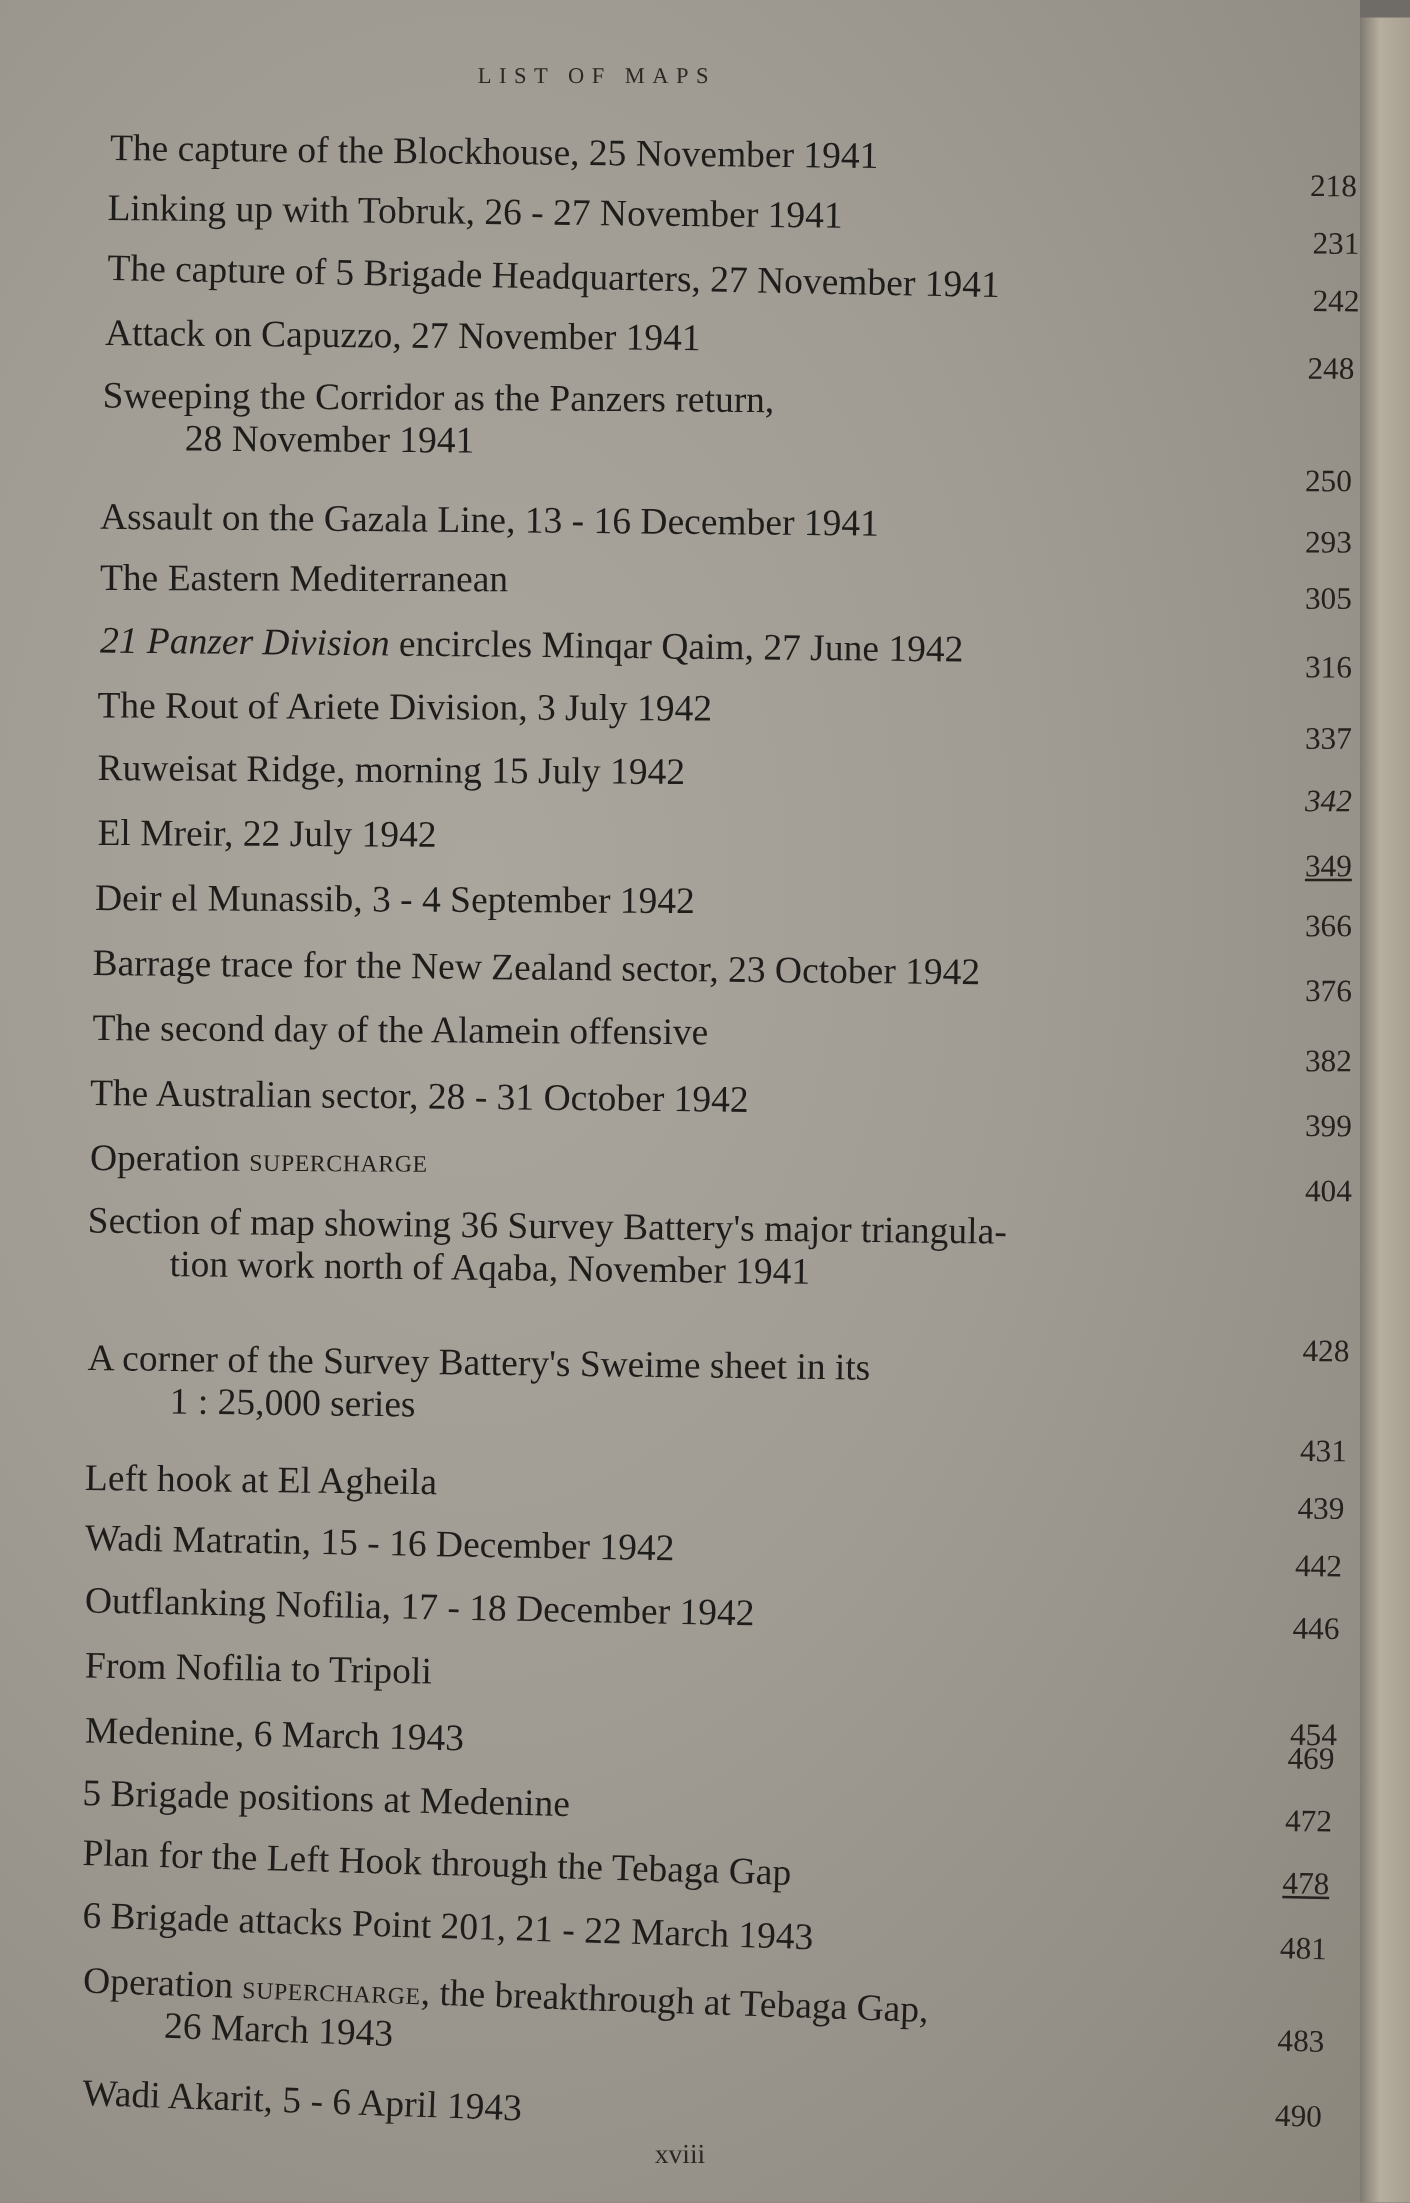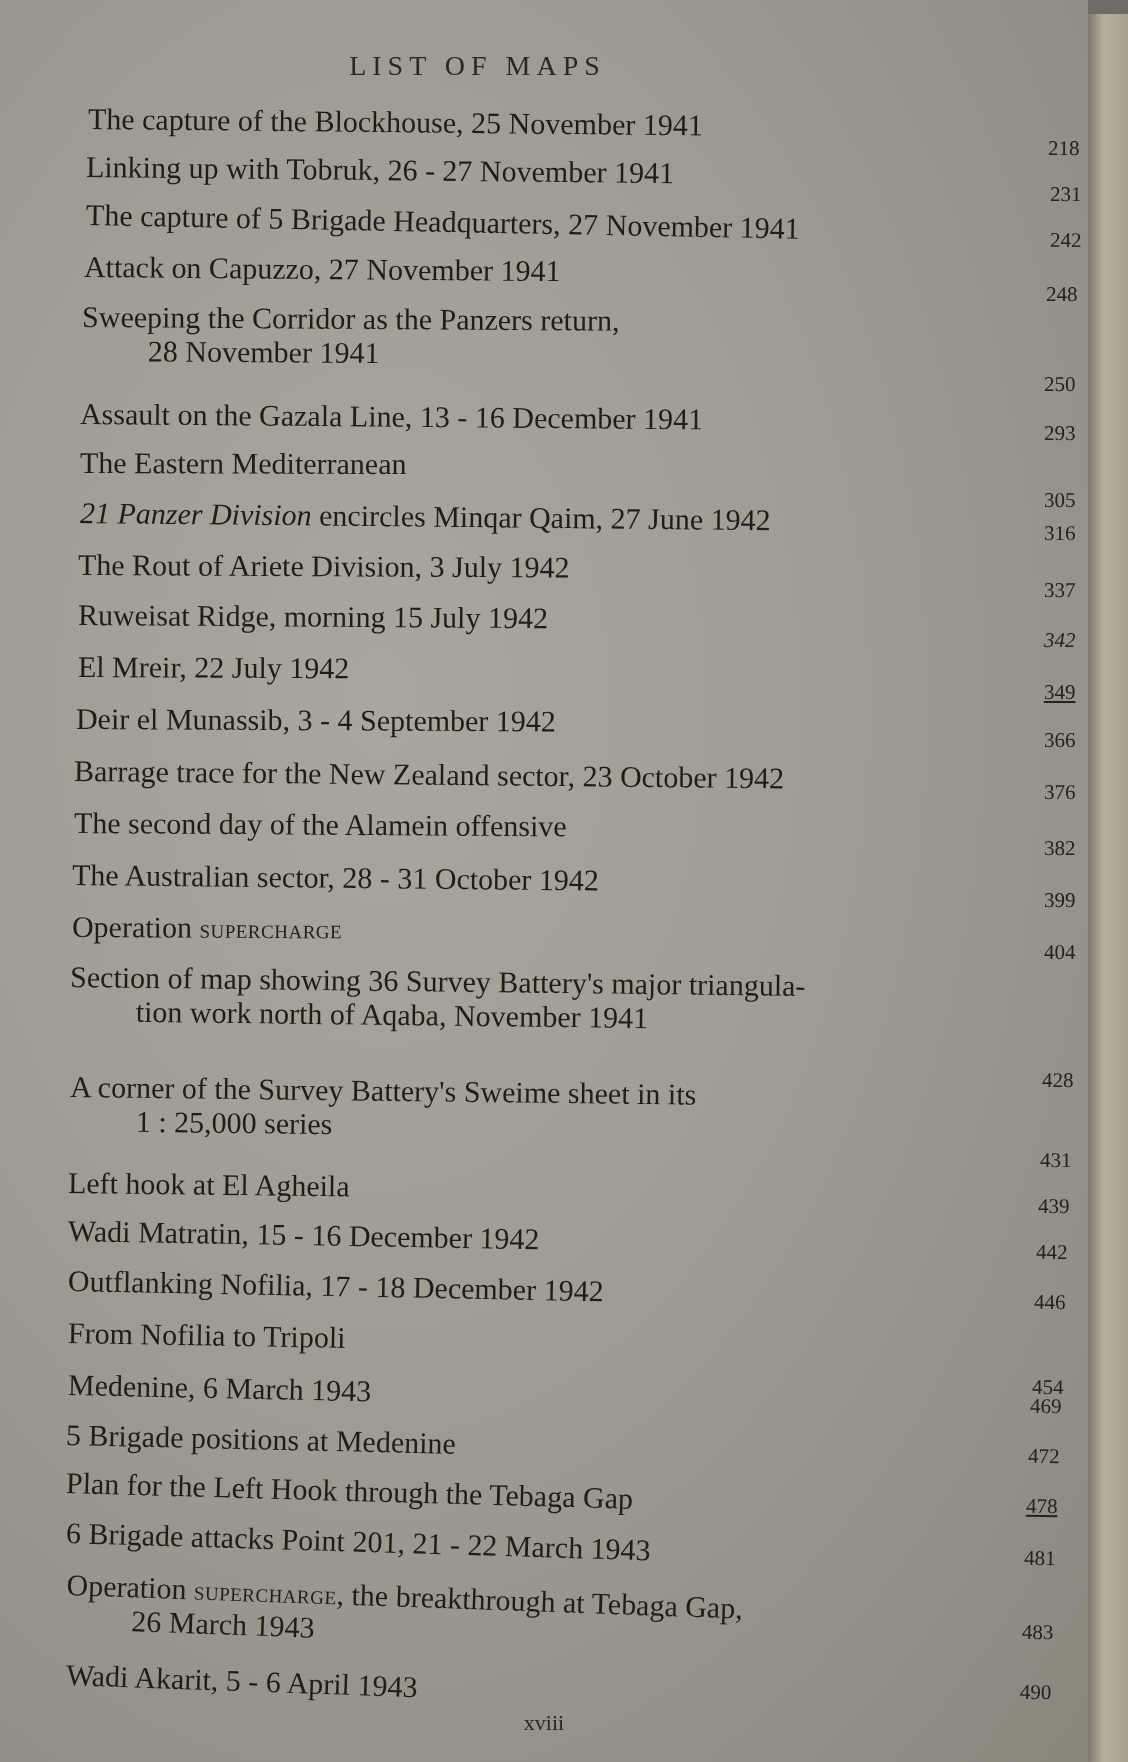--- a/index.html
+++ b/index.html
@@ -18,27 +18,27 @@
     .gutter {
       position: absolute; left: 1088px; top: 0; width: 40px; height: 1762px;
       background: linear-gradient(to right, #7f7a70, #b6ae9e 40%, #a79f8f 100%);
     }
     .gutter-top {
       position: absolute; left: 1088px; top: 0; width: 40px; height: 14px;
       background: #6f6b66;
     }
     .running-head {
       position: absolute; top: 50px; left: 0; width: 955px; text-align: center;
-      font-size: 28px; letter-spacing: 6px; color: #2a2724;
+      font-size: 18px; letter-spacing: 6px; color: #2a2724;
     }
     .entry { position: absolute; font-size: 30px; white-space: nowrap; color: #1f1d1b; }
     .entry .line2 { display: block; padding-left: 66px; }
     .entry .ital { font-style: italic; }
     .entry .sc { font-variant: small-caps; font-size: 27px; letter-spacing: 0.5px; }
-    .pg { position: absolute; font-size: 21px; color: #24211e; }
+    .pg { position: absolute; font-size: 25px; color: #24211e; }
     .folio {
       position: absolute; top: 1710px; left: 0; width: 1088px; text-align: center;
       font-size: 22px; color: #2a2724;
     }
   </style>
 </head>
 <body>
 
 <div class="page"></div>
 <div class="gutter"></div>
@@ -53,21 +53,21 @@
     <div class="pg" style="left: 1050px; top: 182px; transform: rotate(0.36deg);">231</div>
     <div class="entry" style="left: 86px; top: 198px; transform: rotate(1.1deg); transform-origin: left center;"><span><span>The capture of 5 Brigade Headquarters, 27 November 1941</span></span></div>
     <div class="pg" style="left: 1050px; top: 228px; transform: rotate(0.66deg);">242</div>
     <div class="entry" style="left: 84px; top: 250px; transform: rotate(0.5deg); transform-origin: left center;"><span><span>Attack on Capuzzo, 27 November 1941</span></span></div>
     <div class="pg" style="left: 1046px; top: 282px; transform: rotate(0.3deg);">248</div>
     <div class="entry" style="left: 82px; top: 300px; transform: rotate(0.4deg); transform-origin: left center;"><span><span>Sweeping the Corridor as the Panzers return,</span></span><span class="line2">28 November 1941</span></div>
     <div class="pg" style="left: 1044px; top: 372px; transform: rotate(0.24deg);">250</div>
     <div class="entry" style="left: 80px; top: 397px; transform: rotate(0.5deg); transform-origin: left center;"><span><span>Assault on the Gazala Line, 13 - 16 December 1941</span></span></div>
     <div class="pg" style="left: 1044px; top: 421px; transform: rotate(0.3deg);">293</div>
     <div class="entry" style="left: 80px; top: 446px; transform: rotate(0.2deg); transform-origin: left center;"><span><span>The Eastern Mediterranean</span></span></div>
-    <div class="pg" style="left: 1044px; top: 488px; transform: rotate(0.12deg);">305</div>
+    <div class="pg" style="left: 1044px; top: 466px; transform: rotate(0.12deg);">305</div>
     <div class="entry" style="left: 80px; top: 496px; transform: rotate(0.6deg); transform-origin: left center;"><span><span class="ital">21 Panzer Division</span><span> encircles Minqar Qaim, 27 June 1942</span></span></div>
     <div class="pg" style="left: 1044px; top: 521px; transform: rotate(0.36deg);">316</div>
     <div class="entry" style="left: 78px; top: 548px; transform: rotate(0.3deg); transform-origin: left center;"><span><span>The Rout of Ariete Division, 3 July 1942</span></span></div>
     <div class="pg" style="left: 1044px; top: 578px; transform: rotate(0.18deg);">337</div>
     <div class="entry" style="left: 78px; top: 598px; transform: rotate(0.4deg); transform-origin: left center;"><span><span>Ruweisat Ridge, morning 15 July 1942</span></span></div>
     <div class="pg" style="left: 1044px; top: 628px; transform: rotate(0.24deg); font-style: italic;">342</div>
     <div class="entry" style="left: 78px; top: 650px; transform: rotate(0.3deg); transform-origin: left center;"><span><span>El Mreir, 22 July 1942</span></span></div>
     <div class="pg" style="left: 1044px; top: 680px; transform: rotate(0.18deg); text-decoration: underline;">349</div>
     <div class="entry" style="left: 76px; top: 702px; transform: rotate(0.3deg); transform-origin: left center;"><span><span>Deir el Munassib, 3 - 4 September 1942</span></span></div>
     <div class="pg" style="left: 1044px; top: 728px; transform: rotate(0.18deg);">366</div>

